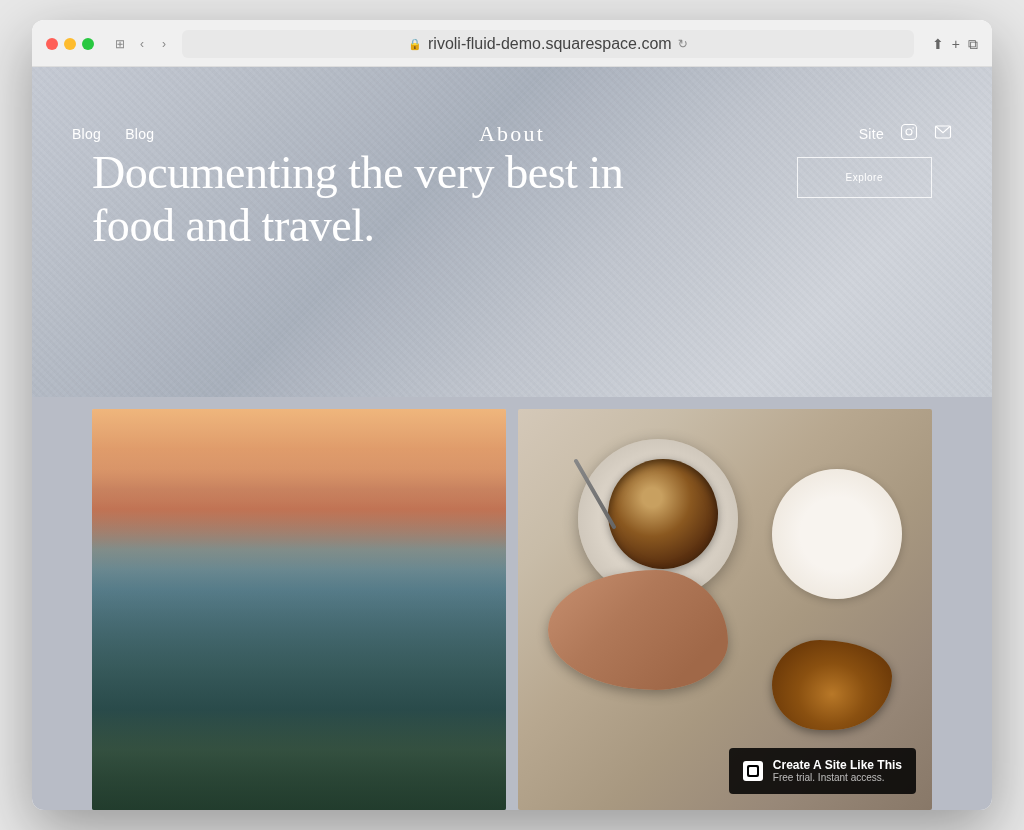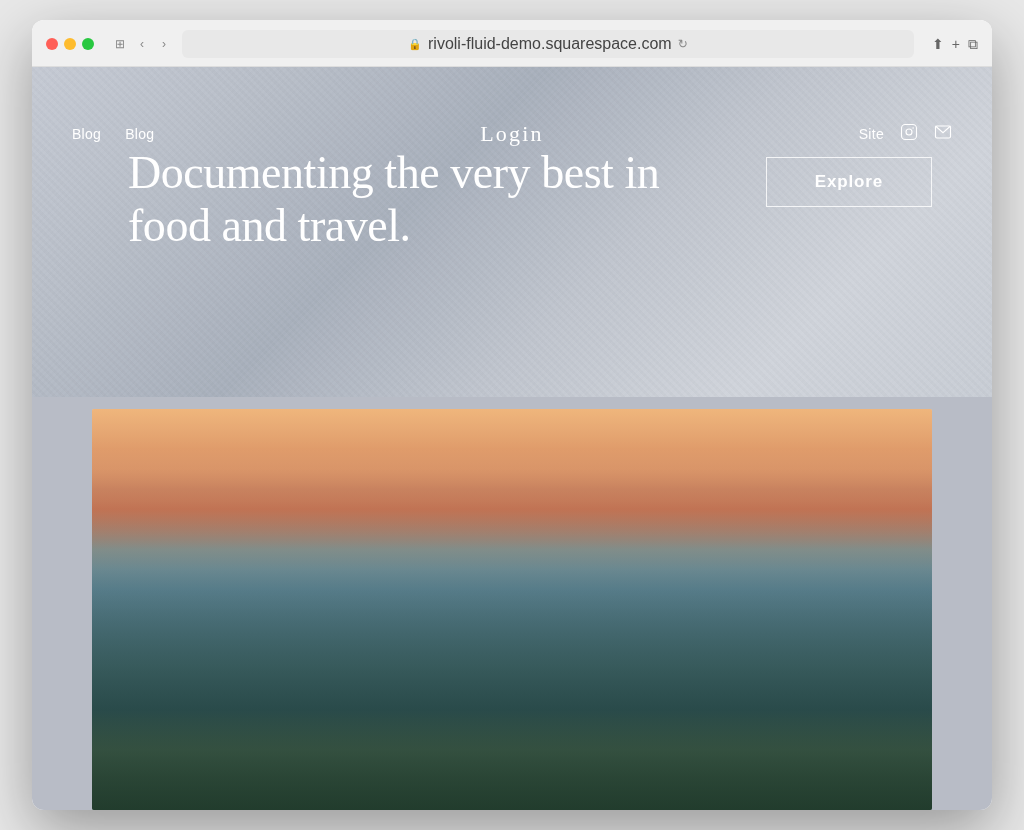--- a/index.html
+++ b/index.html
@@ -204,21 +204,20 @@
           transparent 3px,
           rgba(0,0,0,0.02) 3px,
           rgba(0,0,0,0.02) 6px
         );
       pointer-events: none;
     }
 
     .hero-text-area {
       flex: 1;
       z-index: 1;
-      margin-left: 36px;
     }
 
     .hero-headline {
       color: #fff;
       font-size: 46px;
       font-weight: 300;
       line-height: 1.15;
       font-family: Georgia, 'Times New Roman', serif;
       max-width: 560px;
       letter-spacing: -0.01em;
@@ -229,22 +228,22 @@
       display: flex;
       align-items: flex-start;
       padding-top: 10px;
     }
 
     .explore-btn {
       border: 1.5px solid rgba(255,255,255,0.8);
       background: transparent;
       color: #fff;
       padding: 14px 48px;
-      font-size: 17px;
-      font-weight: 700;
+      font-size: 10px;
+      font-weight: 400;
       letter-spacing: 0.05em;
       cursor: pointer;
       white-space: nowrap;
     }
 
     
     .images-section {
       flex: 1;
       display: flex;
       gap: 12px;
@@ -483,21 +482,21 @@
 
   <div class="website">
 
     <nav class="site-nav">
       <div class="nav-left">
         <a class="nav-link">Blog</a>
         <a class="nav-link">Blog</a>
       </div>
 
       <div class="nav-center">
-        <span class="site-title">Login</span>
+        <span class="site-title">About</span>
       </div>
 
       <div class="nav-right">
         <span class="nav-link">Site</span>
         <span class="nav-icon">
           <svg width="18" height="18" viewBox="0 0 24 24" fill="none" stroke="white" stroke-width="1.5">
             <rect x="2" y="2" width="20" height="20" rx="5" ry="5"></rect>
             <circle cx="12" cy="12" r="4"></circle>
             <circle cx="17.5" cy="6.5" r="1" fill="white" stroke="none"></circle>
           </svg>
@@ -518,17 +517,35 @@
       <div class="explore-btn-area">
         <button class="explore-btn">Explore</button>
       </div>
     </div>
 
     <div class="images-section">
 
       <div class="image-card image-coastal">
       </div>
 
+      <div class="image-card image-coffee">
+        <div class="coffee-plate"></div>
+        <div class="coffee-cup"></div>
+        <div class="coffee-spoon"></div>
+        <div class="hand"></div>
+        <div class="white-plate"></div>
+        <div class="croissant"></div>
+
+        <div class="squarespace-badge">
+          <div class="sq-logo">
+            <div class="sq-logo-inner"></div>
+          </div>
+          <div class="sq-text">
+            <span class="sq-title">Create A Site Like This</span>
+            <span class="sq-subtitle">Free trial. Instant access.</span>
+          </div>
+        </div>
+      </div>
 
     </div>
 
   </div>
 </div>
 
 </body></html>

